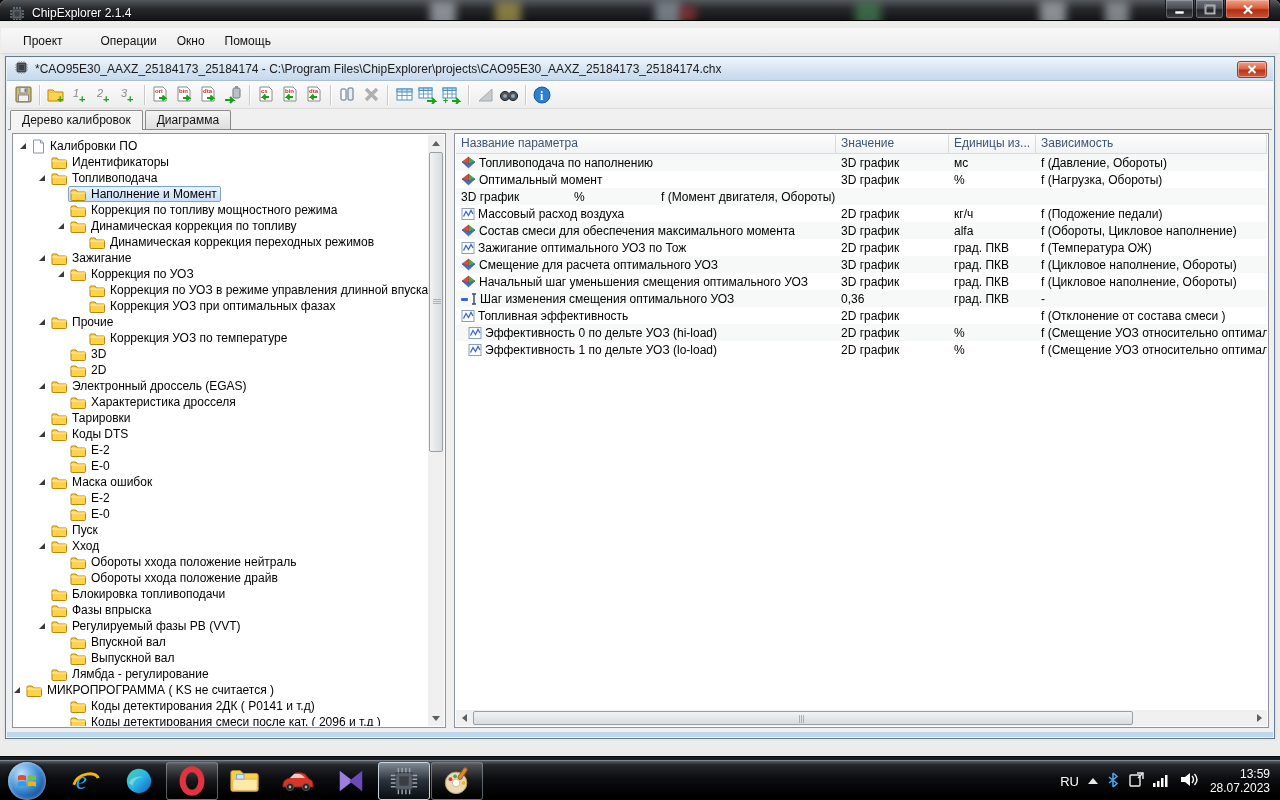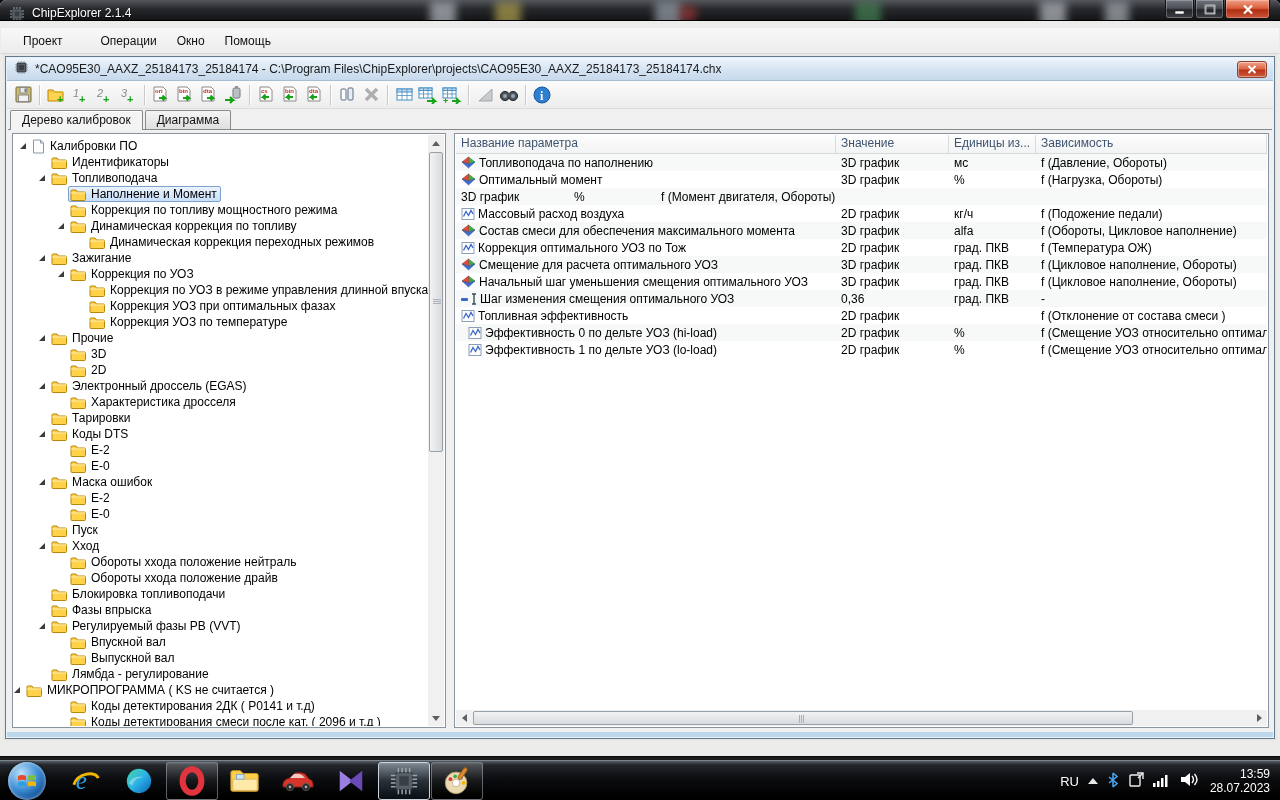--- a/index.html
+++ b/index.html
@@ -496,42 +496,42 @@
                   <span class="nbox">
                     <span style="display: flex;">
                       <svg width="16" height="13">
                         <path d="M1 3 a1 1 0 0 1 1-1 h4 l1.5 2 h7 a1 1 0 0 1 1 1 v6.5 a1 1 0 0 1 -1 1 h-12.5 a1 1 0 0 1 -1 -1 z" fill="#ffd24a" stroke="#b8860b"></path>
                         <path d="M1 5 h14.5" stroke="#ffe9a0" stroke-width="1.2"></path>
                       </svg>
                     </span>
                     <span class="lbl">Коррекция УОЗ при оптимальных фазах</span>
                   </span>
                 </div>
+                <div class="trow" style="padding-left: 25px;">
+                  <span class="arr"></span>
+                  <span class="nbox">
+                    <span style="display: flex;">
+                      <svg width="16" height="13">
+                        <path d="M1 3 a1 1 0 0 1 1-1 h4 l1.5 2 h7 a1 1 0 0 1 1 1 v6.5 a1 1 0 0 1 -1 1 h-12.5 a1 1 0 0 1 -1 -1 z" fill="#ffd24a" stroke="#b8860b"></path>
+                        <path d="M1 5 h14.5" stroke="#ffe9a0" stroke-width="1.2"></path>
+                      </svg>
+                    </span>
+                    <span class="lbl">Прочие</span>
+                  </span>
+                </div>
                 <div class="trow" style="padding-left: 63px;">
                   <span class="arr-spacer"></span>
                   <span class="nbox">
                     <span style="display: flex;">
                       <svg width="16" height="13">
                         <path d="M1 3 a1 1 0 0 1 1-1 h4 l1.5 2 h7 a1 1 0 0 1 1 1 v6.5 a1 1 0 0 1 -1 1 h-12.5 a1 1 0 0 1 -1 -1 z" fill="#ffd24a" stroke="#b8860b"></path>
                         <path d="M1 5 h14.5" stroke="#ffe9a0" stroke-width="1.2"></path>
                       </svg>
                     </span>
                     <span class="lbl">Коррекция УОЗ по температуре</span>
-                  </span>
-                </div>
-                <div class="trow" style="padding-left: 25px;">
-                  <span class="arr"></span>
-                  <span class="nbox">
-                    <span style="display: flex;">
-                      <svg width="16" height="13">
-                        <path d="M1 3 a1 1 0 0 1 1-1 h4 l1.5 2 h7 a1 1 0 0 1 1 1 v6.5 a1 1 0 0 1 -1 1 h-12.5 a1 1 0 0 1 -1 -1 z" fill="#ffd24a" stroke="#b8860b"></path>
-                        <path d="M1 5 h14.5" stroke="#ffe9a0" stroke-width="1.2"></path>
-                      </svg>
-                    </span>
-                    <span class="lbl">Прочие</span>
                   </span>
                 </div>
                 <div class="trow" style="padding-left: 44px;">
                   <span class="arr-spacer"></span>
                   <span class="nbox">
                     <span style="display: flex;">
                       <svg width="16" height="13">
                         <path d="M1 3 a1 1 0 0 1 1-1 h4 l1.5 2 h7 a1 1 0 0 1 1 1 v6.5 a1 1 0 0 1 -1 1 h-12.5 a1 1 0 0 1 -1 -1 z" fill="#ffd24a" stroke="#b8860b"></path>
                         <path d="M1 5 h14.5" stroke="#ffe9a0" stroke-width="1.2"></path>
                       </svg>
@@ -902,21 +902,21 @@
                   <div class="gc c-dep">f (Обороты, Цикловое наполнение)</div>
                 </div>
                 <div class="grow even">
                   <div class="gc c-name">
                     <span class="rowico">
                       <svg width="14" height="14">
                         <rect x="1" y="1.5" width="12" height="11" fill="#fdfdfd" stroke="#8aa0b8"></rect>
                         <polyline points="2.5,9.5 5,4.5 7.5,8.5 10,3.5 12,7" fill="none" stroke="#3a66c8" stroke-width="1.3"></polyline>
                       </svg>
                     </span>
-                    <span>Коррекция оптимального УОЗ по Тож</span>
+                    <span>Зажигание оптимального УОЗ по Тож</span>
                   </div>
                   <div class="gc c-val">2D график</div>
                   <div class="gc c-unit">град. ПКВ</div>
                   <div class="gc c-dep">f (Температура ОЖ)</div>
                 </div>
                 <div class="grow odd">
                   <div class="gc c-name">
                     <span class="rowico">
                       <svg width="15" height="13">
                         <path d="M7.5 1 L14 6 L7.5 8 Z" fill="#3fae49" stroke="#2a7a33" stroke-width=".5"></path>

